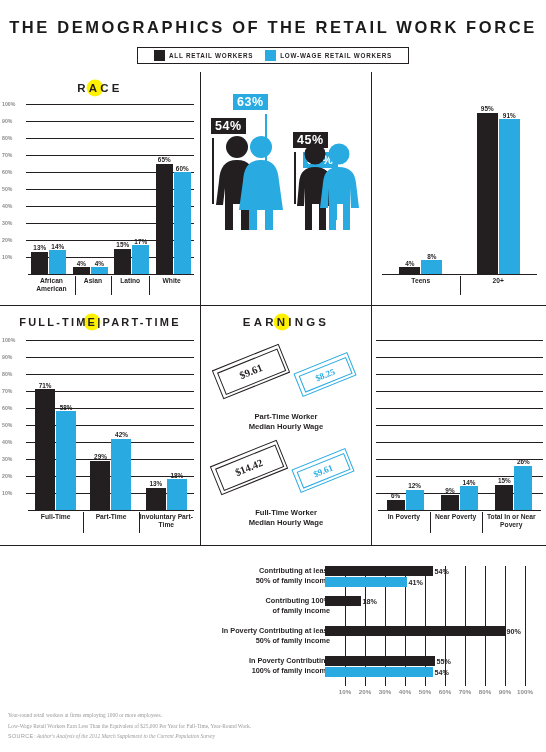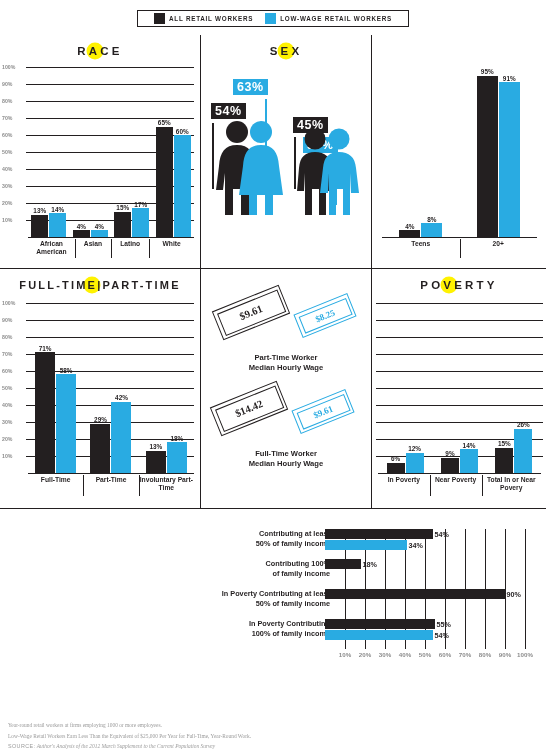--- a/index.html
+++ b/index.html
@@ -236,20 +236,21 @@
     font-family: "Liberation Serif", serif;
   }
   .footer .src-label { font-family: "Liberation Sans", sans-serif; letter-spacing: 0.4px; }
   .footer .src-text { font-style: italic; }
 </style>
 </head>
 <body>
 
 <div class="page">
 
+  <div class="title">THE DEMOGRAPHICS OF THE RETAIL WORK FORCE</div>
 
   <div class="legend">
     <div class="legend-item">
       <span class="legend-swatch black"></span>
       <span class="legend-label">ALL RETAIL WORKERS</span>
     </div>
     <div class="legend-item">
       <span class="legend-swatch blue"></span>
       <span class="legend-label">LOW-WAGE RETAIL WORKERS</span>
     </div>
@@ -319,21 +320,20 @@
         <div class="xaxis" style="left:28px;right:6px;top:178px;height:22px;">
           <div class="xcell" style="flex:1.1"><span>African American</span></div>
           <div class="xcell" style="flex:0.85"><span>Asian</span></div>
           <div class="xcell" style="flex:0.9"><span>Latino</span></div>
           <div class="xcell" style="flex:1.05"><span>White</span></div>
         </div>
       </div>
     </div>
 
     <div class="panel p-sex">
-      <div class="sec-title"><span>S</span><span class="hl">E</span><span>X</span></div>
       <div class="sex-wrap">
 
         <div class="calloutbox black" style="left:10px;top:42px;">54%</div>
         <div class="leader" style="left:11px;top:62px;height:66px;"></div>
         <div class="calloutbox blue" style="left:32px;top:18px;">63%</div>
         <div class="leader blue" style="left:64px;top:38px;height:102px;"></div>
         <svg width="80" height="98" viewBox="0 0 80 98" style="position:absolute;left:12px;top:58px;">
           <g fill="#231f20">
             <circle cx="24" cy="13" r="11"></circle>
             <path d="M24 26 C12 26 7 33 6 47 L3 71 L10 71 L12 54 L12 96 L20 96 L20 70 L28 70 L28 96 L36 96 L36 54 L38 71 L45 71 L42 47 C41 33 36 26 24 26 Z"></path>
@@ -444,20 +444,21 @@
         </div>
         <div class="xaxis" style="left:28px;right:6px;top:178px;height:24px;">
           <div class="xcell" style="flex:1"><span>Full-Time</span></div>
           <div class="xcell" style="flex:1"><span>Part-Time</span></div>
           <div class="xcell" style="flex:1"><span>Involuntary Part-Time</span></div>
         </div>
       </div>
     </div>
 
     <div class="panel p-earn">
+      <div class="sec-title"><span>EAR</span><span class="hl">N</span><span>INGS</span></div>
       <div class="earn-block" style="height:210px;">
 
         <div class="bill" style="left:14px;top:22px;transform:rotate(-22deg);">
           <span class="inner"></span>
           <span class="amt">$9.61</span>
         </div>
         <div class="bill blue small" style="left:95px;top:28px;transform:rotate(-22deg);">
           <span class="inner"></span>
           <span class="amt">$8.25</span>
         </div>
@@ -475,21 +476,20 @@
           <span class="amt">$9.61</span>
         </div>
         <div class="earn-cap" style="top:174px;">
           <span>Full-Time Worker</span><br>
           <span>Median Hourly Wage</span>
         </div>
       </div>
     </div>
 
     <div class="panel p-pov">
-      <div class="sec-title"><span>PO</span><span class="hl">V</span><span>ERTY</span></div>
       <div class="vchart" style="position:absolute;left:0;top:26px;width:175px;height:208px;">
         <div class="gridlines">
           <div class="gl" style="left:4px;right:4px;top:8px"></div>
           <div class="gl" style="left:4px;right:4px;top:25px"></div>
           <div class="gl" style="left:4px;right:4px;top:42px"></div>
           <div class="gl" style="left:4px;right:4px;top:59px"></div>
           <div class="gl" style="left:4px;right:4px;top:76px"></div>
           <div class="gl" style="left:4px;right:4px;top:93px"></div>
           <div class="gl" style="left:4px;right:4px;top:110px"></div>
           <div class="gl" style="left:4px;right:4px;top:127px"></div>
@@ -549,21 +549,21 @@
       <div class="hlabel" style="top:0px;right:210px;">
         <span>Contributing at least</span><br><span>50% of family income</span>
       </div>
       <div class="hbars" style="top:0px;">
         <div class="hbar">
           <div class="fill black" style="width:108px"></div>
           <span class="hval" style="left:108px">54%</span>
         </div>
         <div class="hbar">
           <div class="fill blue" style="width:82px"></div>
-          <span class="hval" style="left:82px">34%</span>
+          <span class="hval" style="left:82px">41%</span>
         </div>
       </div>
 
       <div class="hlabel" style="top:30px;right:210px;">
         <span>Contributing 100%</span><br><span>of family income</span>
       </div>
       <div class="hbars" style="top:30px;">
         <div class="hbar">
           <div class="fill black" style="width:36px"></div>
           <span class="hval" style="left:36px">18%</span>

